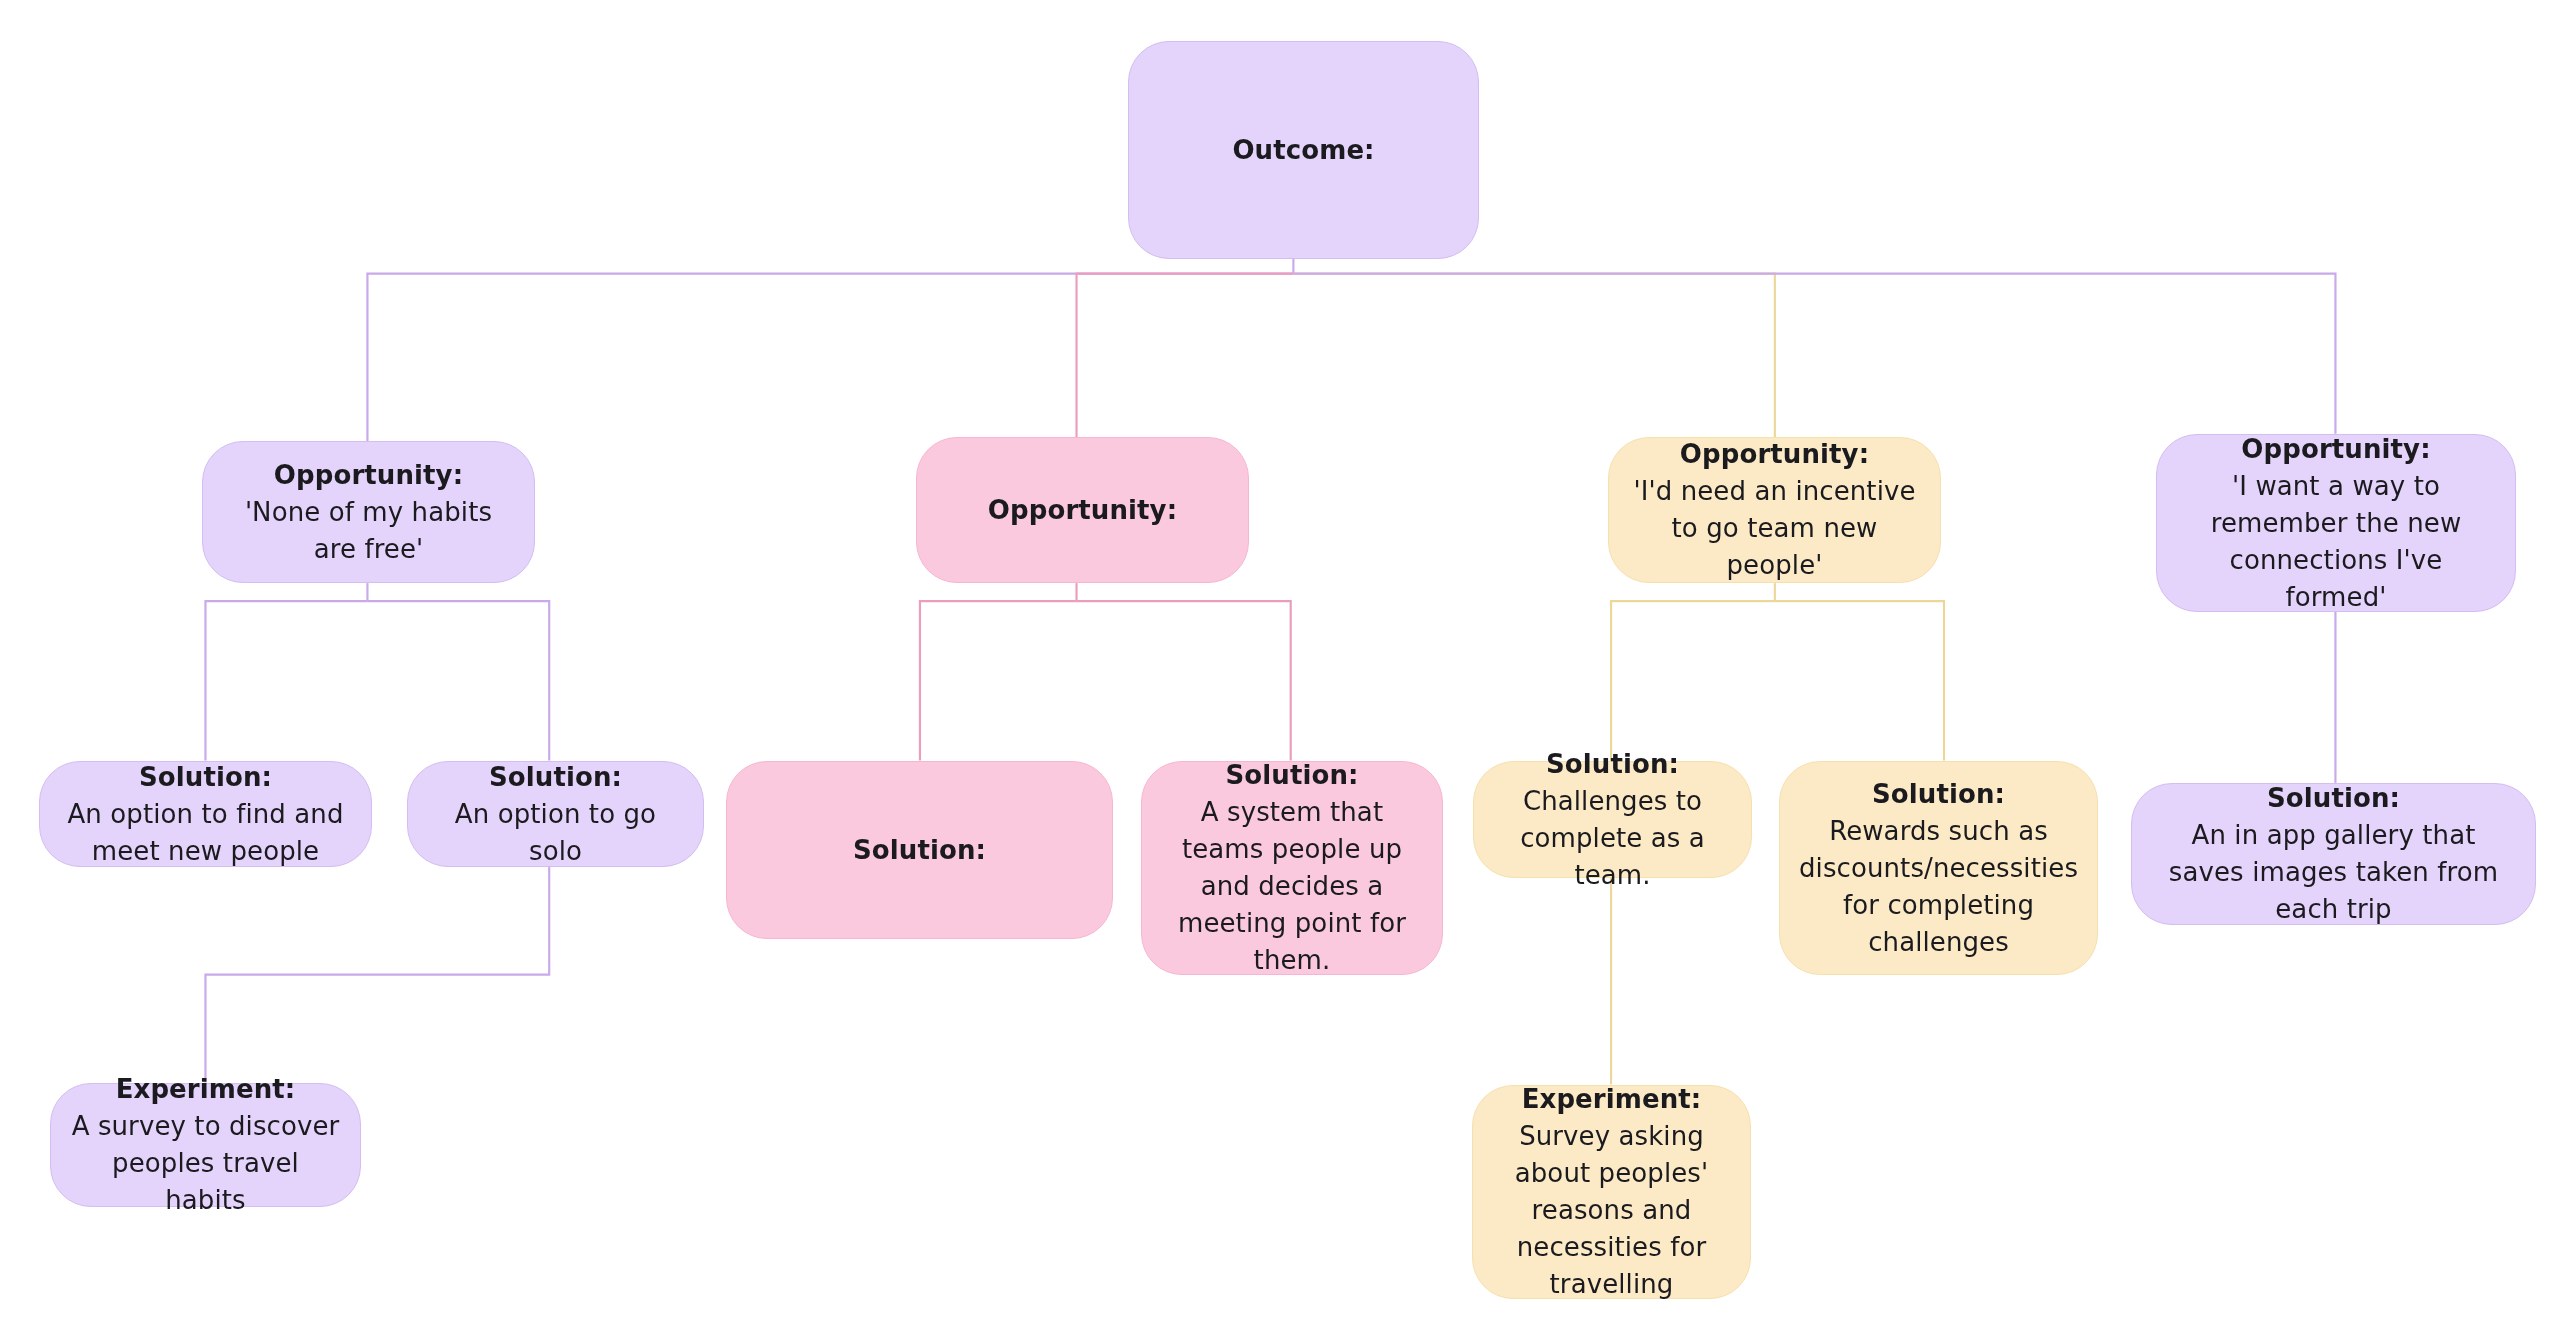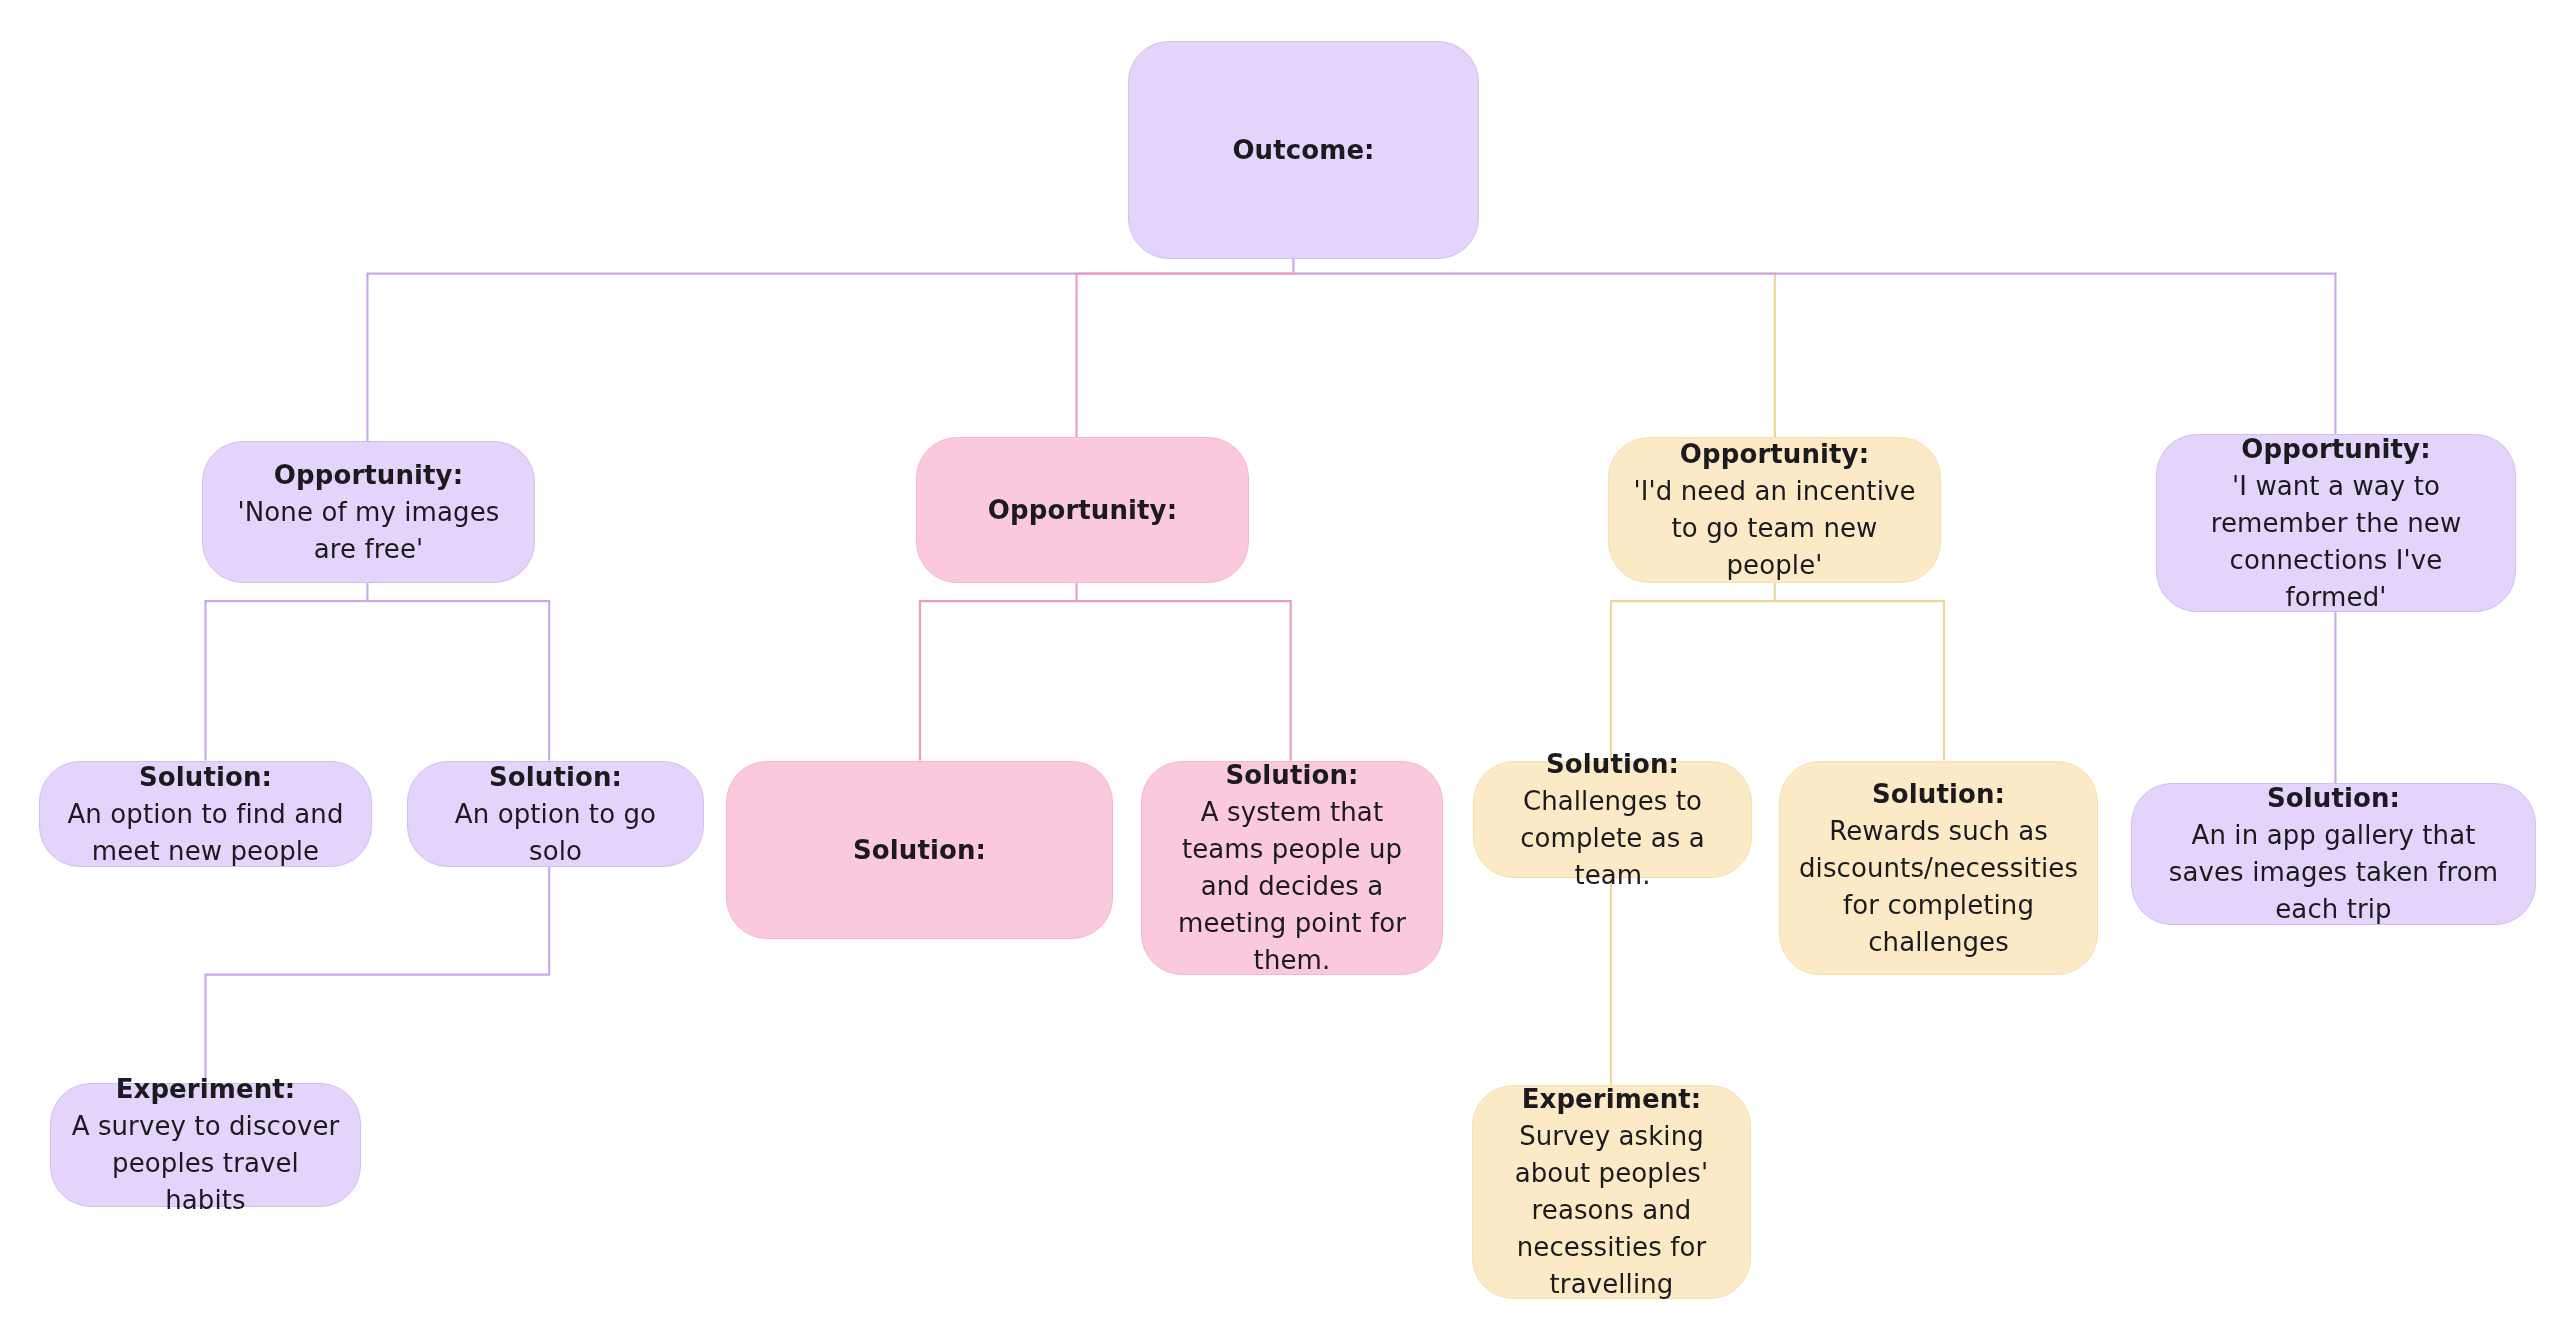--- a/index.html
+++ b/index.html
@@ -98,21 +98,21 @@
       <path d="M 2595 680 L 2595 870" stroke="#c9a9ea"></path>
     </g>
   </svg>
 
   <div class="node purple" style="left:1128px; top:41px; width:351px; height:218px;">
     <span class="ttl">Outcome:</span>
   </div>
 
   <div class="node purple" style="left:202px; top:441px; width:333px; height:142px;">
     <span class="ttl">Opportunity:</span>
-    <span class="body">'None of my images are free'</span>
+    <span class="body">'None of my habits are free'</span>
   </div>
 
   <div class="node pink" style="left:916px; top:437px; width:333px; height:146px;">
     <span class="ttl">Opportunity:</span>
   </div>
 
   <div class="node cream" style="left:1608px; top:437px; width:333px; height:146px;">
     <span class="ttl">Opportunity:</span>
     <span class="body">'I'd need an incentive to go team new people'</span>
   </div>

